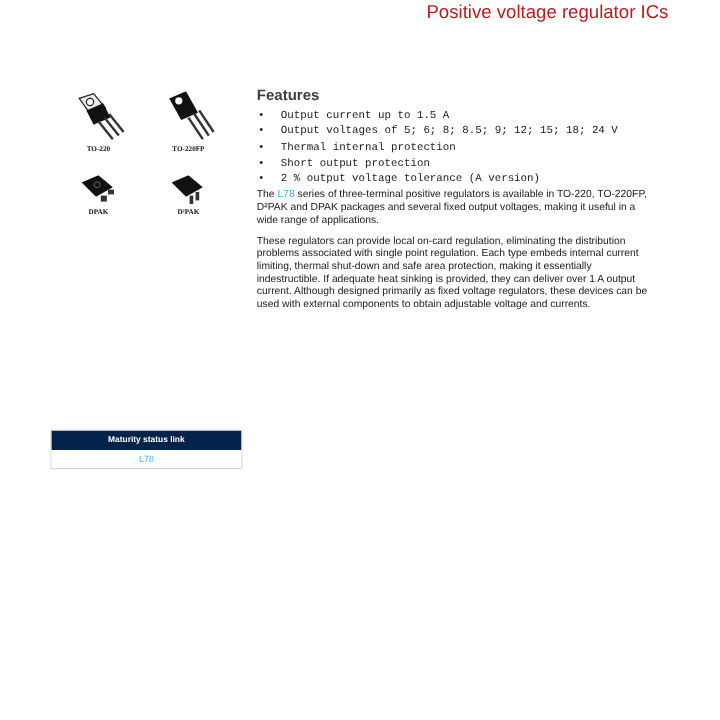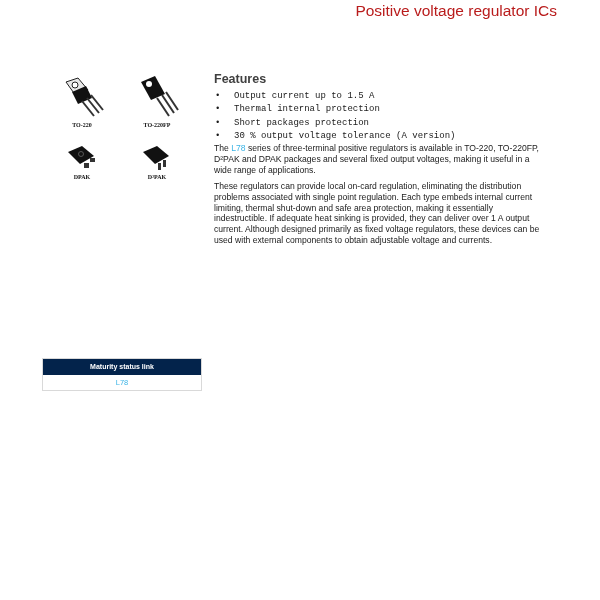--- a/index.html
+++ b/index.html
@@ -64,23 +64,24 @@
       <rect x="19" y="17" width="3" height="7" fill="#333"></rect>
     </svg>
     <div class="pkg-label">D²PAK</div>
   </div>
 </div>
 
 <div class="content">
   <div class="h2">Features</div>
   <ul class="features">
     <li>Output current up to 1.5 A</li>
+    <li>Output voltages of 5; 6; 8; 8.5; 9; 12; 15; 18; 24 V</li>
     <li>Thermal internal protection</li>
-    <li>Short packages protection</li>
-    <li>30 % output voltage tolerance (A version)</li>
+    <li>Short output protection</li>
+    <li>2 % output voltage tolerance (A version)</li>
   </ul>
 
   <p><span>The </span><span class="link">L78</span><span> series of three-terminal positive regulators is available in TO-220, TO-220FP, D²PAK and DPAK packages and several fixed output voltages, making it useful in a wide range of applications.</span></p>
   <p>These regulators can provide local on-card regulation, eliminating the distribution problems associated with single point regulation. Each type embeds internal current limiting, thermal shut-down and safe area protection, making it essentially indestructible. If adequate heat sinking is provided, they can deliver over 1 A output current. Although designed primarily as fixed voltage regulators, these devices can be used with external components to obtain adjustable voltage and currents.</p>
 </div>
 
 <div class="maturity">
   <div class="hd">Maturity status link</div>
   <div class="cell">L78</div>
 </div>

